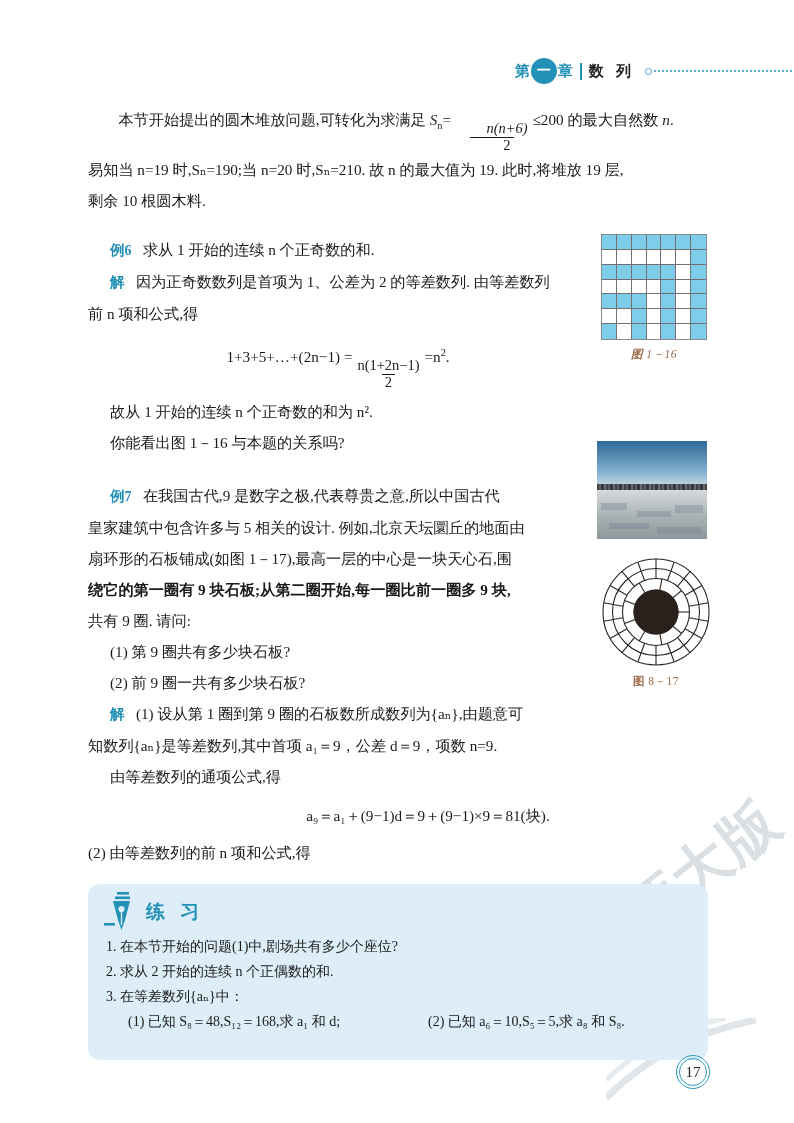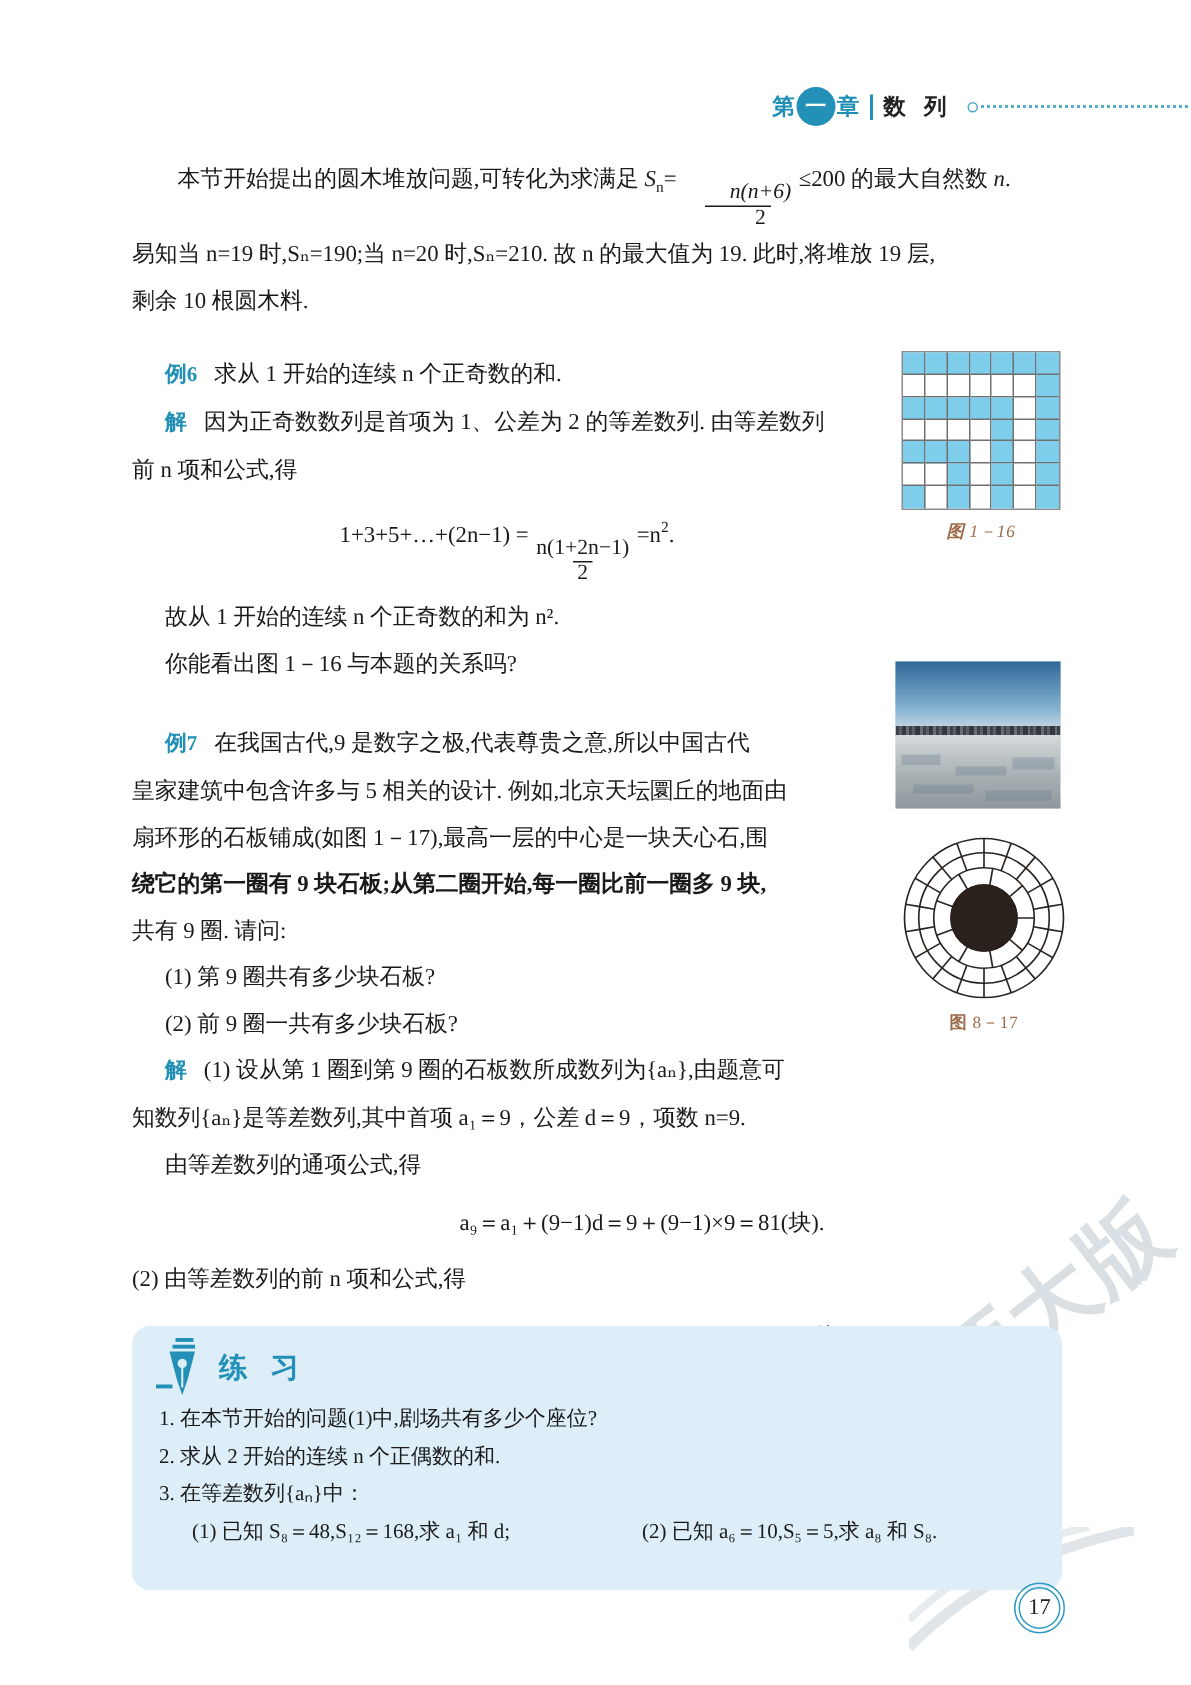--- a/index.html
+++ b/index.html
@@ -250,21 +250,20 @@
     color: #2390b8;
     letter-spacing: 5px;
   }
   .ex-list {
     position: absolute;
     top: 50px;
     left: 18px;
     right: 16px;
     font-size: 14px;
     line-height: 25px;
-    font-family: Liberation Serif, serif;
   }
   .ex-item { margin: 0; }
   .ex-sub {
     display: flex;
     margin-top: 0px;
     padding-left: 22px;
   }
   .ex-sub .s1 { width: 300px; }
 
   

